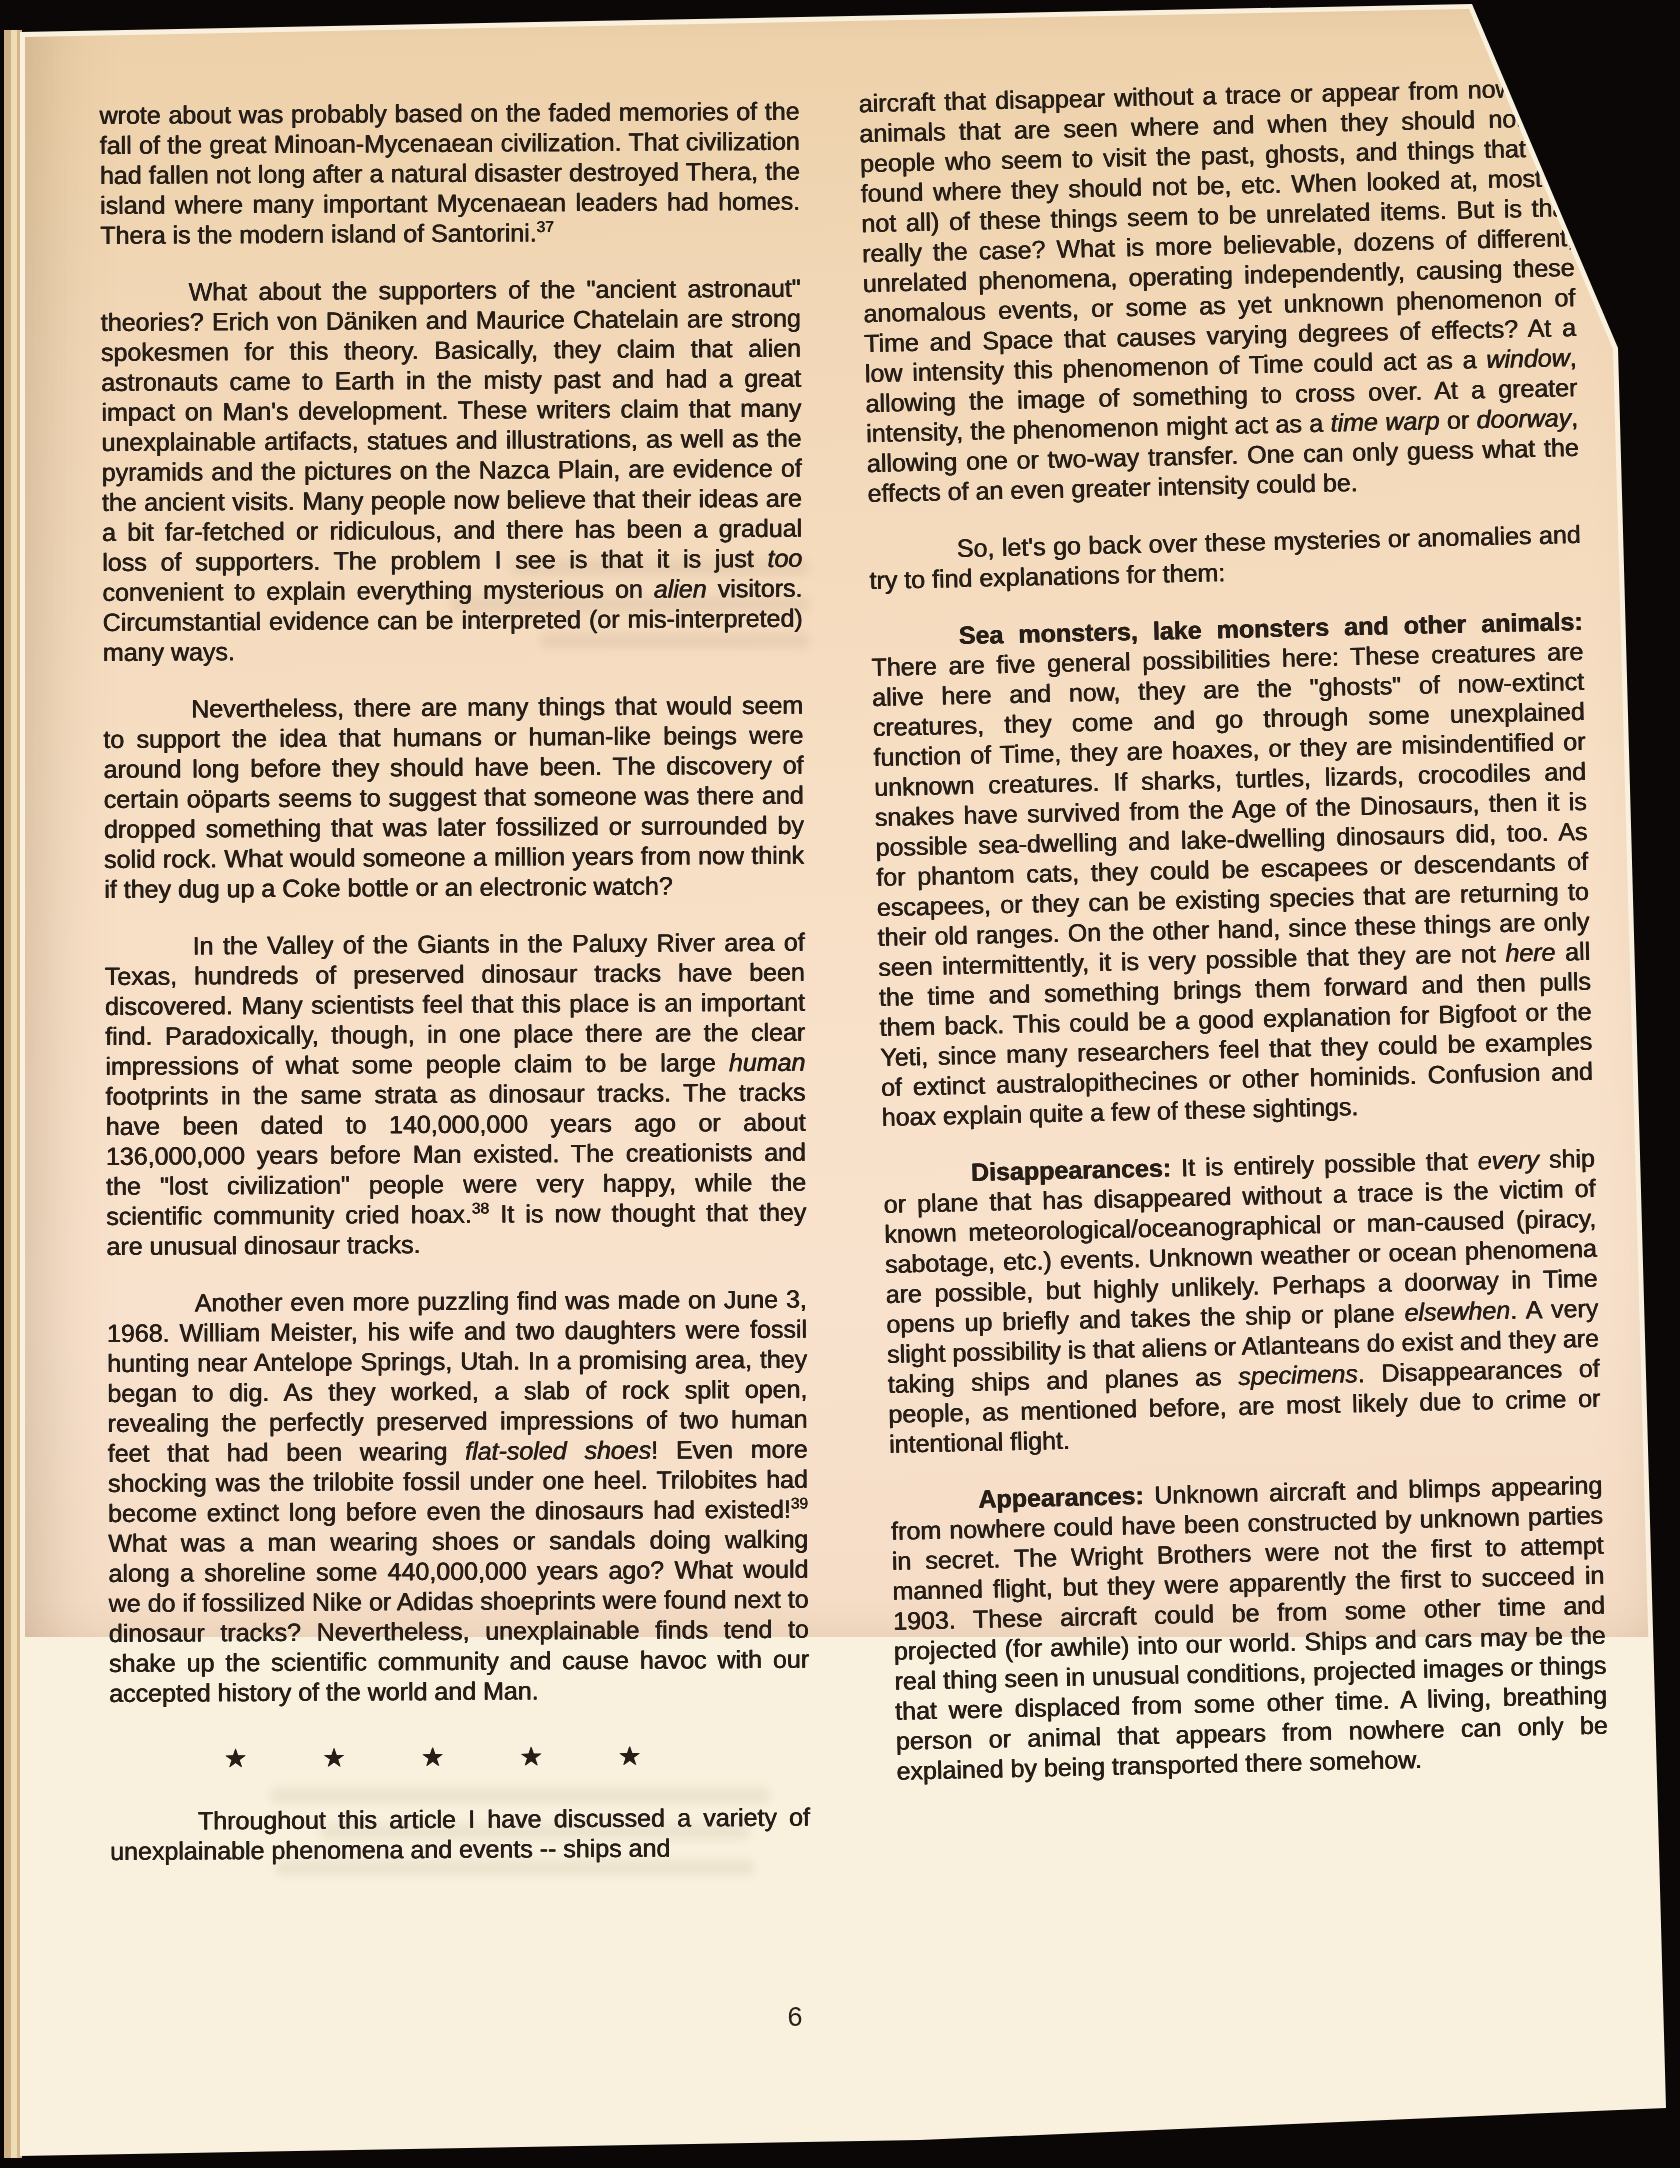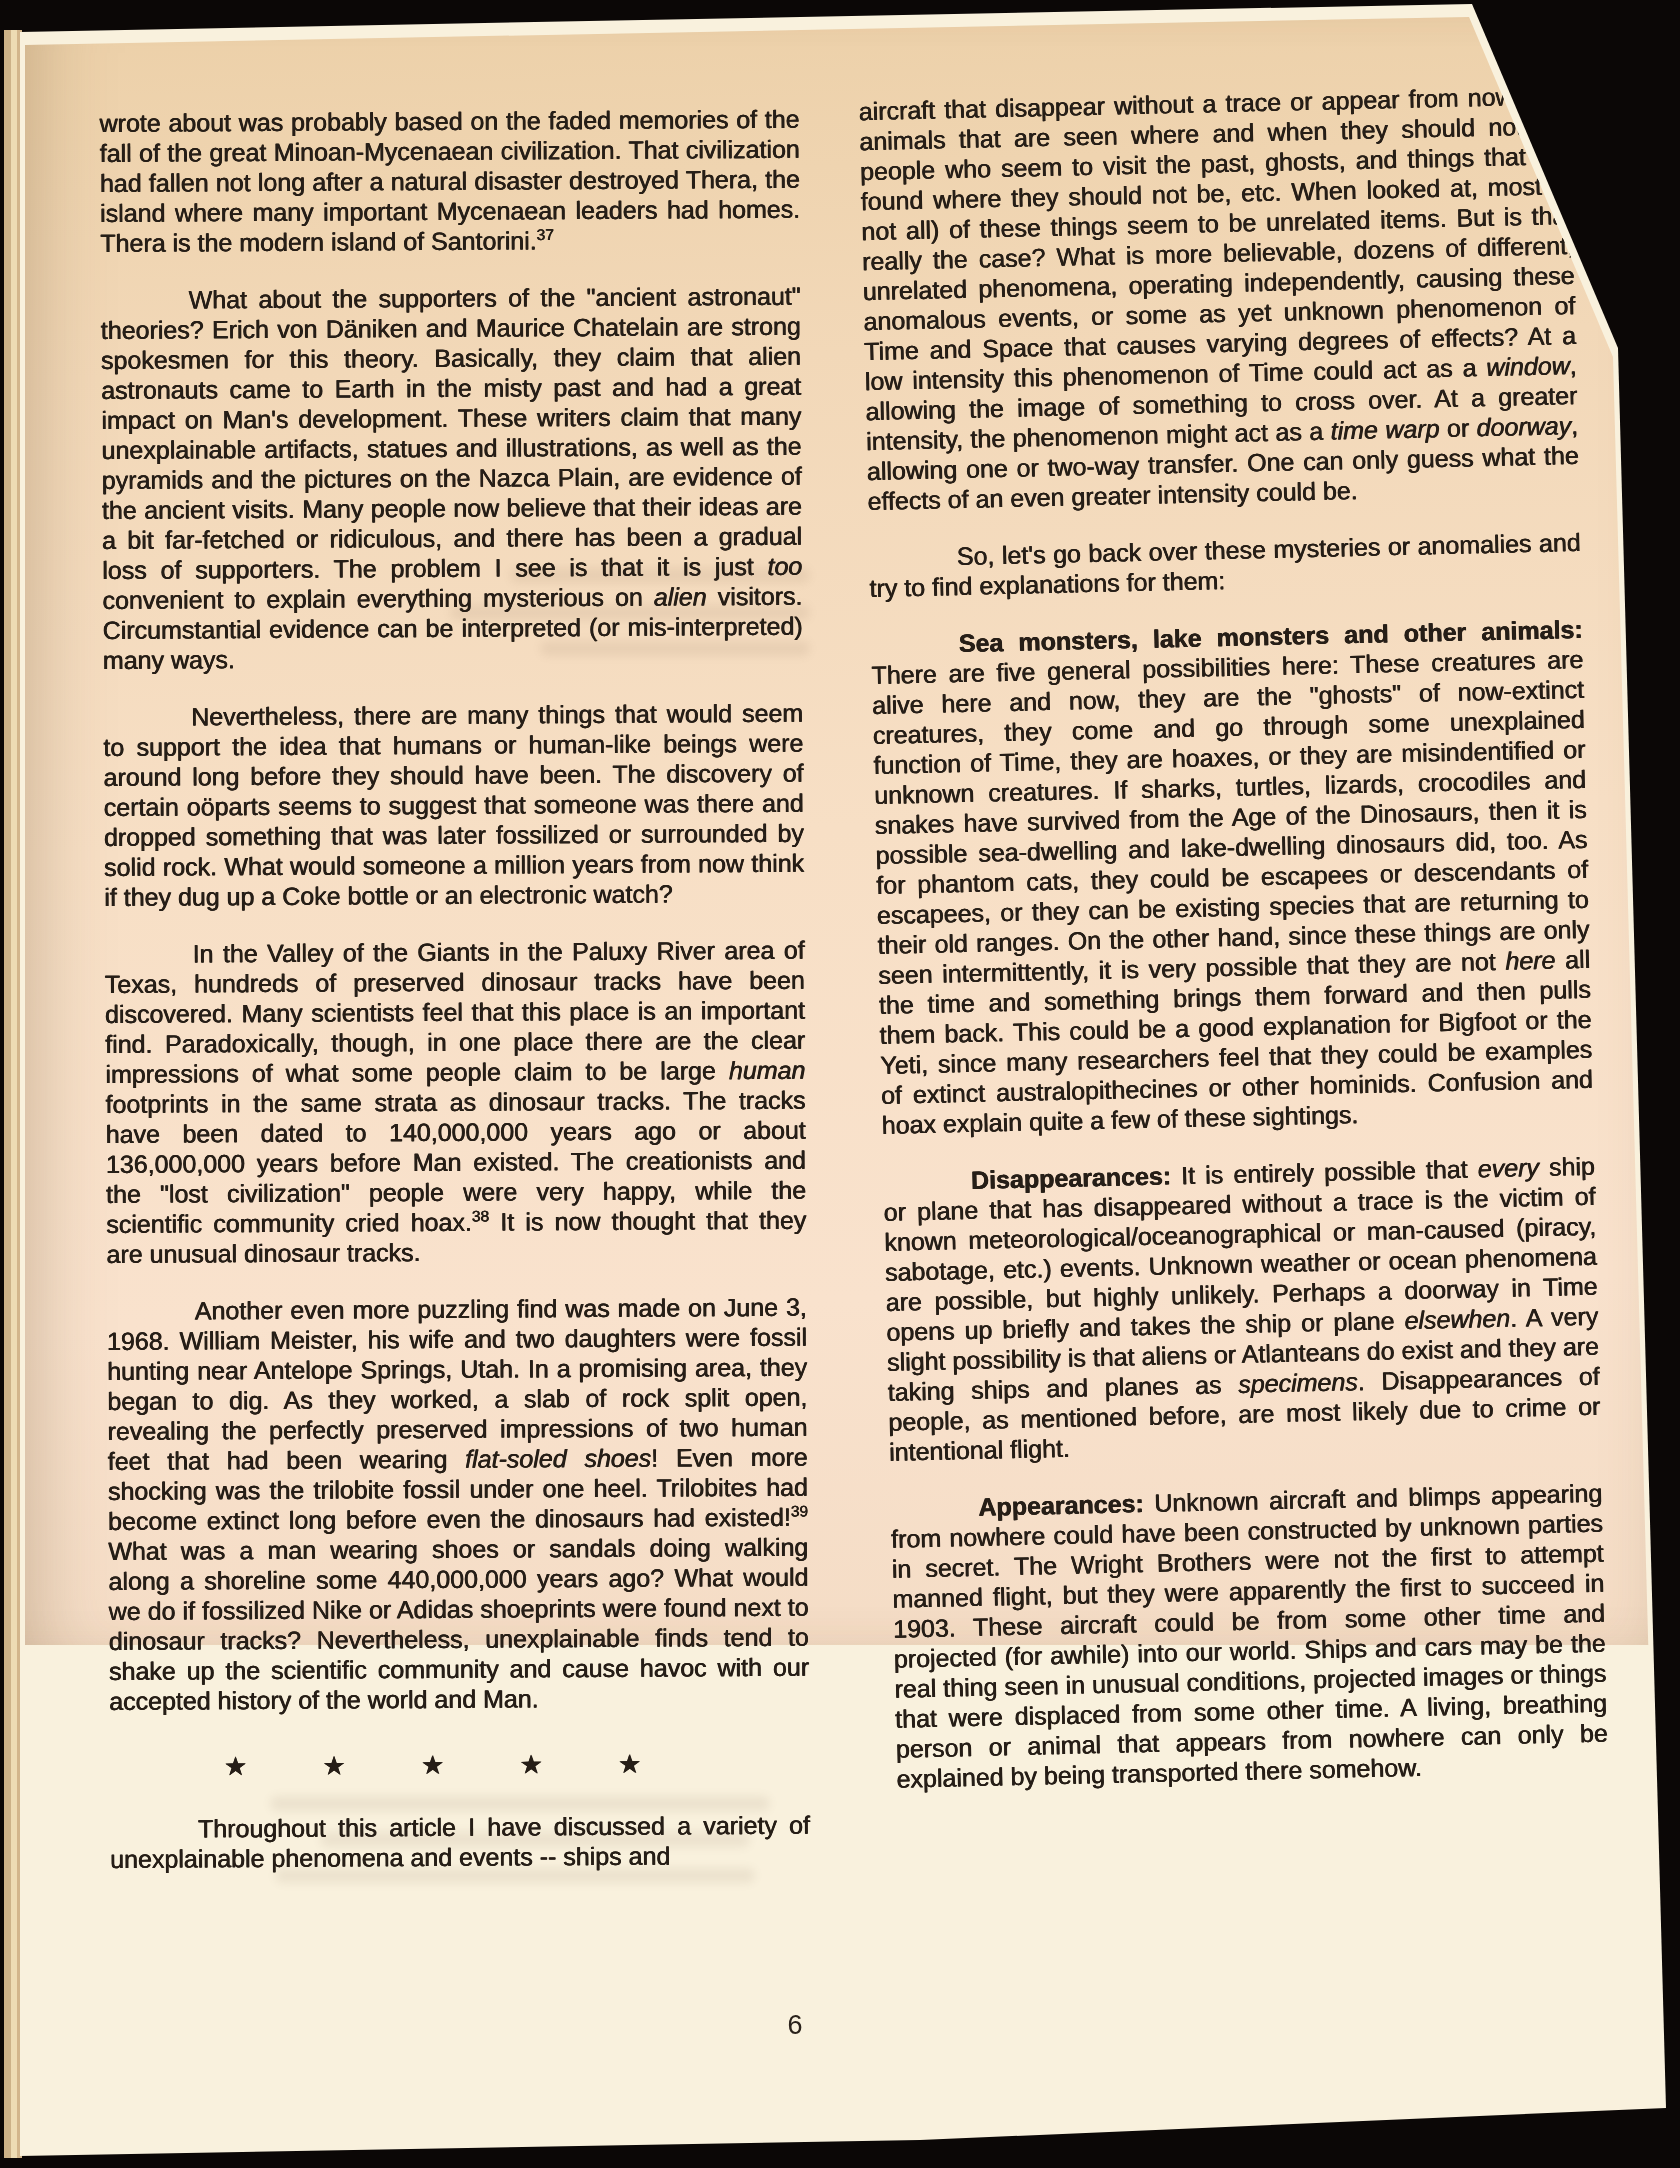--- a/index.html
+++ b/index.html
@@ -13,21 +13,21 @@
   .edge1{left:4px;width:7px;background:#cdb288;}
   .edge2{left:11px;width:6px;background:#eedcb4;}
   .edge3{left:17px;width:5px;background:#d3b68c;}
   
   .page-edge{
     position:absolute;left:20px;top:0;width:1652px;height:2168px;
     background:#f9f1dd;
     clip-path:polygon(0px 32px,1452px 4px,1598px 348px,1646px 2108px,900px 2140px,0px 2156px);
   }
   .page{
-    position:absolute;left:20px;top:8px;width:1652px;height:1637px;
+    position:absolute;left:20px;top:0;width:1652px;height:1637px;
     background:linear-gradient(178deg,#ecd0a8 0%,#f2d8b8 22%,#f7dfc5 50%,#f9e2cd 78%,#f4dcc5 100%);
     clip-path:polygon(5px 37px,1449px 9px,1593px 349px,1641px 2104px,900px 2135px,5px 2150px);
     box-shadow:inset 60px 0 80px -50px rgba(118,88,48,.35), inset -40px 0 70px -40px rgba(118,88,48,.28);
   }
   .col{
     position:absolute;
     color:#261e17;
     font-size:25px;line-height:30px;
     text-align:justify;
     text-shadow:0.35px 0 0 currentColor,-0.35px 0 0 currentColor;

